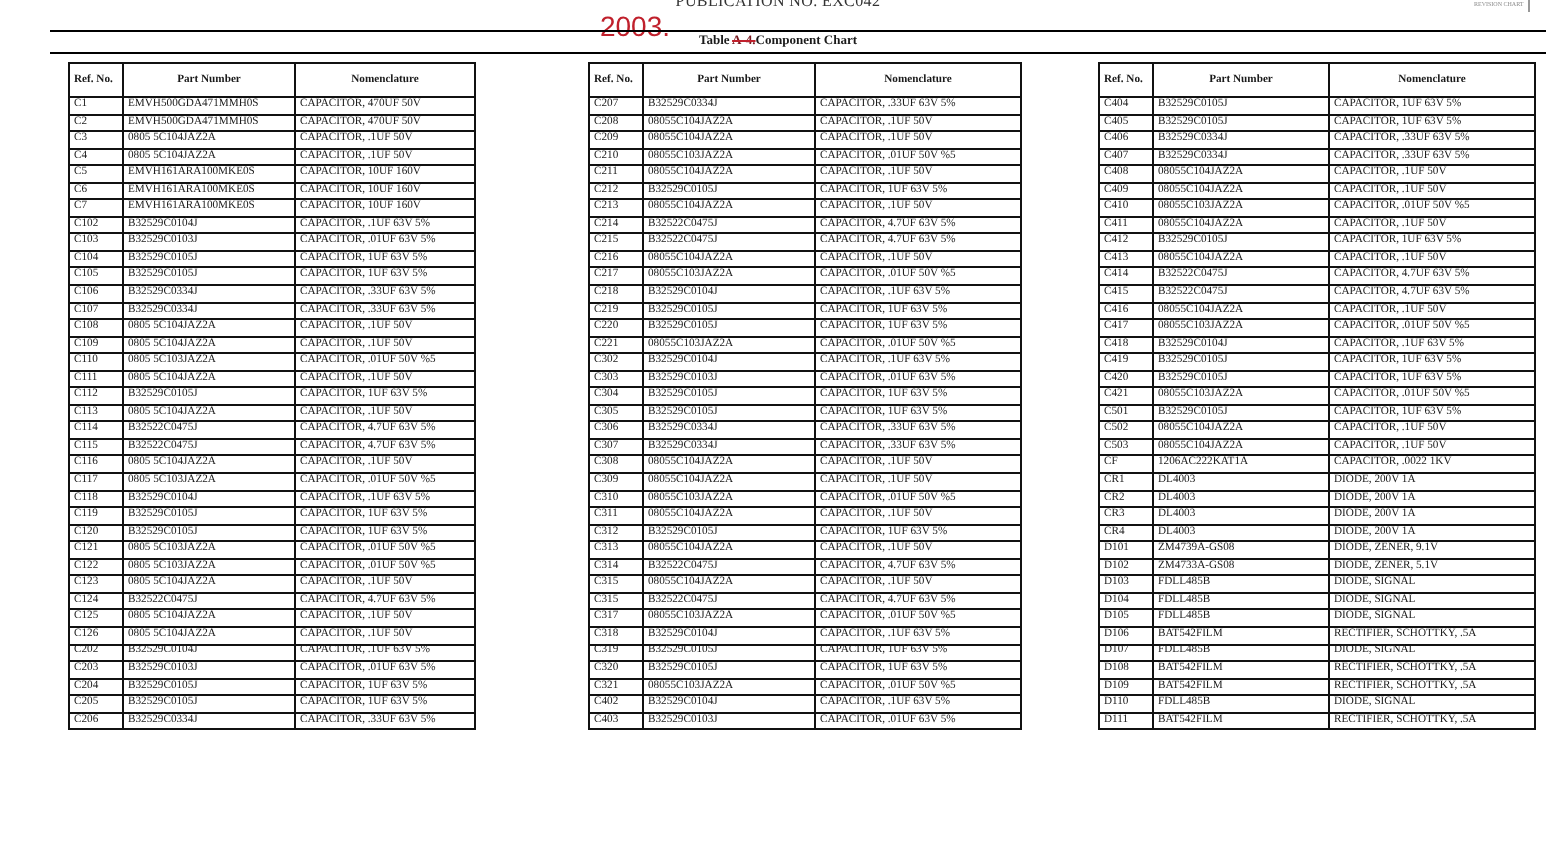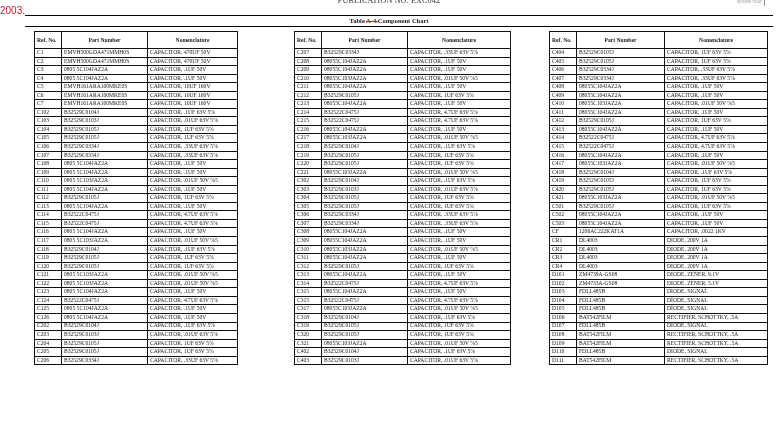--- a/index.html
+++ b/index.html
@@ -1,20 +1,20 @@
 <!DOCTYPE html>
 <html><head>
 <meta charset="utf-8">
 <style>
   * { box-sizing: border-box; margin: 0; padding: 0; }
   html, body { width: 778px; height: 432px; background: #ffffff; overflow: hidden; }
   body { position: relative; font-family: "Liberation Serif", serif; color: #1a1a1a; }
 
   .pub-line { position: absolute; left: 0; width: 778px; top: -4px; text-align: center; font-size: 8px; color: #333; letter-spacing: 0.2px; }
-  .year { position: absolute; left: 0; width: 635px; top: 5px; text-align: left; font-family: "Liberation Sans", sans-serif; font-size: 10px; color: #c0202c; }
+  .year { position: absolute; left: 0; width: 635px; top: 5px; text-align: center; font-family: "Liberation Sans", sans-serif; font-size: 14px; color: #c0202c; }
   .corner-box { position: absolute; left: 735px; top: 0; width: 30px; height: 6px; font-size: 3px; color: #888; border-right: 1px solid #999; padding-left: 2px; line-height: 4px; }
 
   .rule { position: absolute; left: 25px; width: 748px; height: 1px; background: #000; }
   .rule.r1 { top: 15px; }
   .rule.r2 { top: 26px; }
 
   .table-title { position: absolute; left: 0; width: 778px; top: 17px; text-align: center; font-size: 6.5px; font-weight: bold; }
   .table-title .struck { text-decoration: line-through; text-decoration-color: #c0202c; color: #7a1a22; }
 
   table.chart { position: absolute; top: 31px; border-collapse: collapse; font-size: 5.6px; line-height: 1; }

